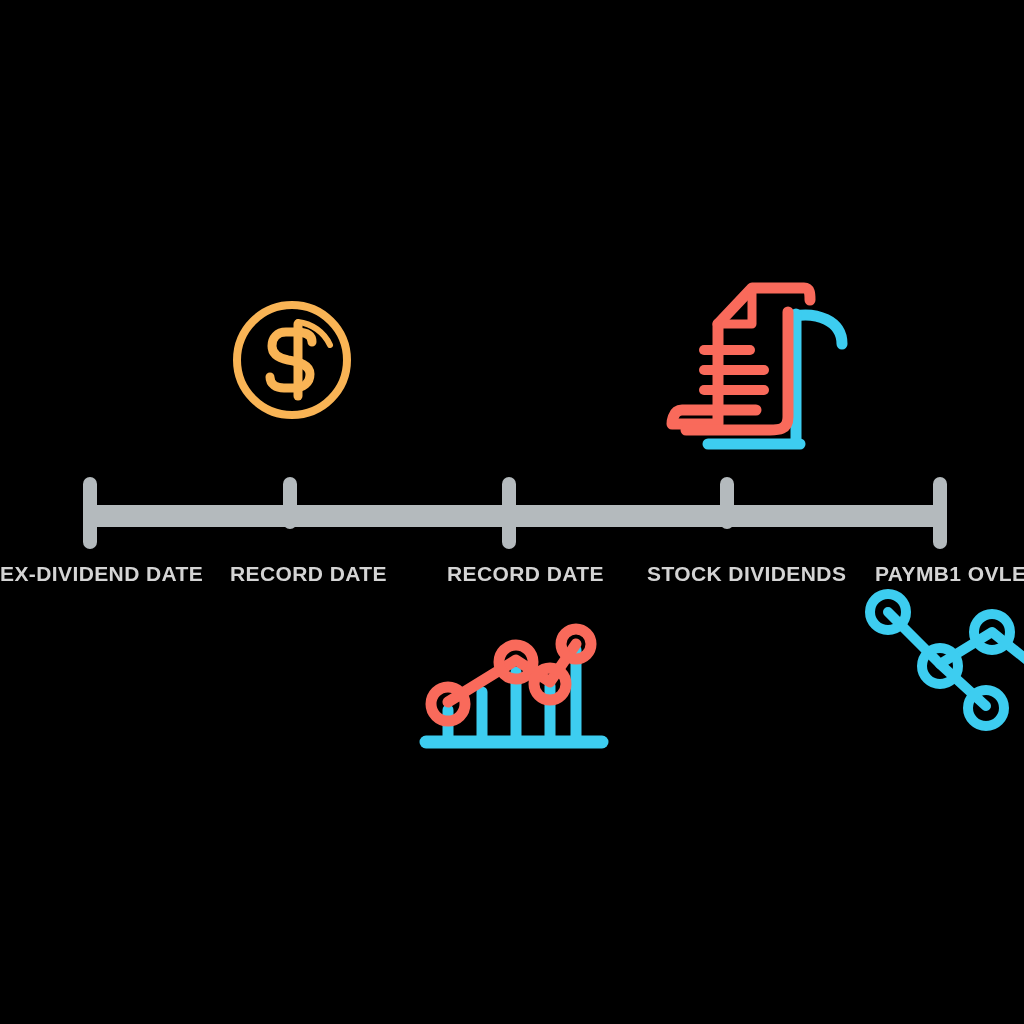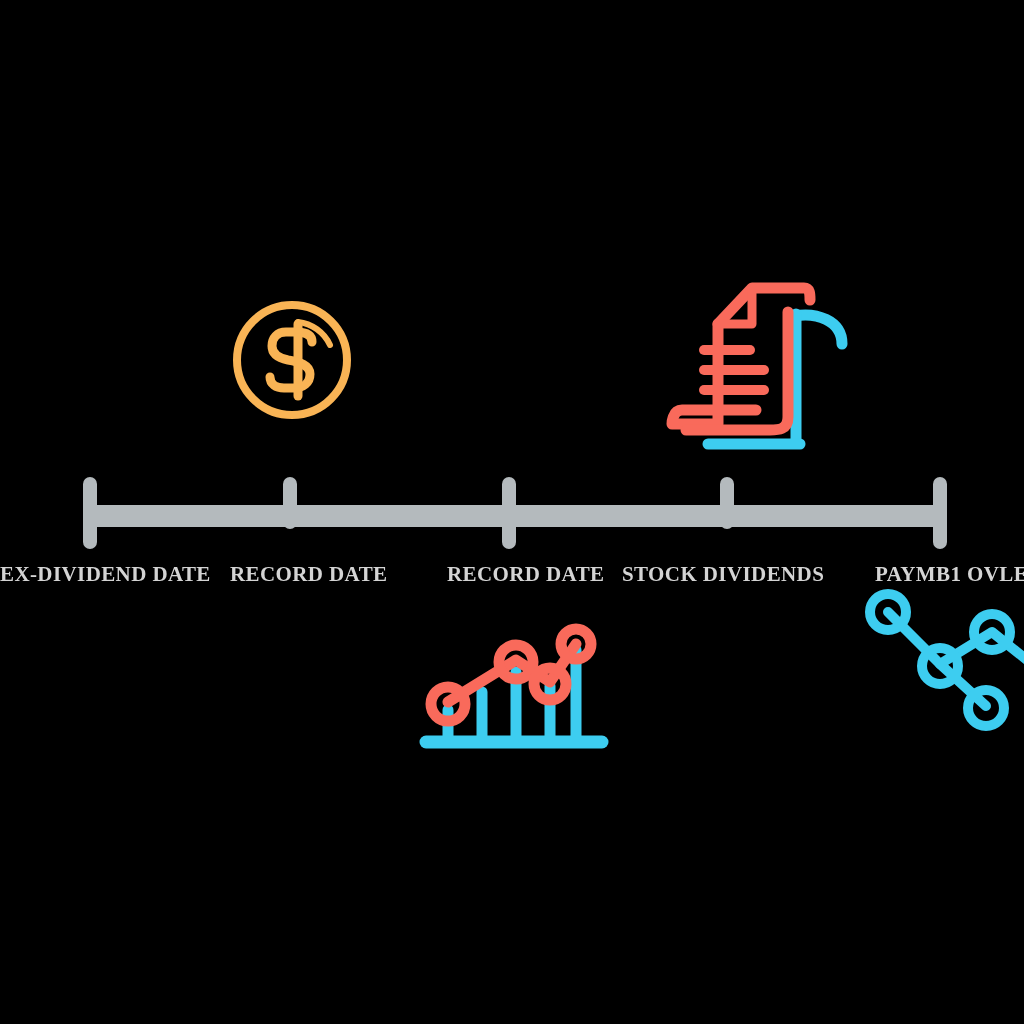--- a/index.html
+++ b/index.html
@@ -44,21 +44,21 @@
     position: absolute;
     left: 0;
     top: 562px;
     width: 1024px;
     height: 34px;
   }
   .tl-label {
     position: absolute;
     top: 0;
     color: #d4d4d4;
-    font-family: Liberation Serif, serif;
+    font-family: Liberation Sans, sans-serif;
     font-size: 21px;
     font-weight: 700;
     letter-spacing: 0.4px;
     white-space: nowrap;
     text-shadow: 0 1px 1px rgba(0,0,0,0.9);
   }
 
   
   .icon-holder {
     position: absolute;
@@ -108,21 +108,21 @@
   <div class="tick" style="left:83px; top:477px; height:72px;"></div>
   <div class="tick" style="left:283px; top:477px; height:52px;"></div>
   <div class="tick" style="left:502px; top:477px; height:72px;"></div>
   <div class="tick" style="left:720px; top:477px; height:52px;"></div>
   <div class="tick" style="left:933px; top:477px; height:72px;"></div>
 
   <div class="labels-row">
     <div class="tl-label" style="left:0px;">EX-DIVIDEND DATE</div>
     <div class="tl-label" style="left:230px;">RECORD DATE</div>
     <div class="tl-label" style="left:447px;">RECORD DATE</div>
-    <div class="tl-label" style="left:622px;">STOCK DIVIDENDS</div>
+    <div class="tl-label" style="left:647px;">STOCK DIVIDENDS</div>
     <div class="tl-label" style="left:875px;">PAYMB1 OVLE</div>
   </div>
 
   <div class="icon-holder" id="barline-icon-holder">
     <svg width="192" height="144" viewBox="0 0 192 144">
 
       <path d="M8 128 L184 128" stroke="#3dcdf0" stroke-width="13" stroke-linecap="round"></path>
 
       <path d="M30 122 L30 96" stroke="#3dcdf0" stroke-width="11" stroke-linecap="round"></path>
       <path d="M64 122 L64 78" stroke="#3dcdf0" stroke-width="11" stroke-linecap="round"></path>

